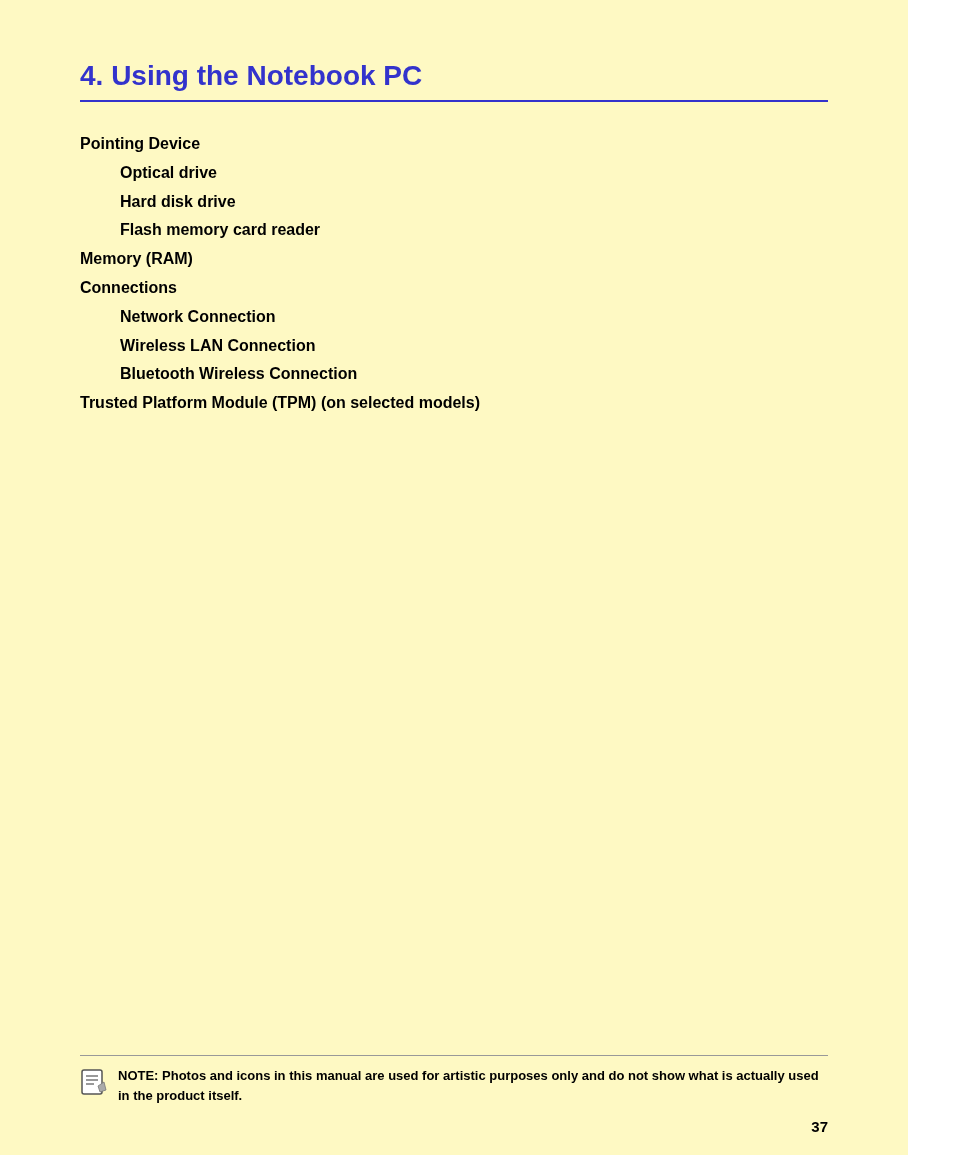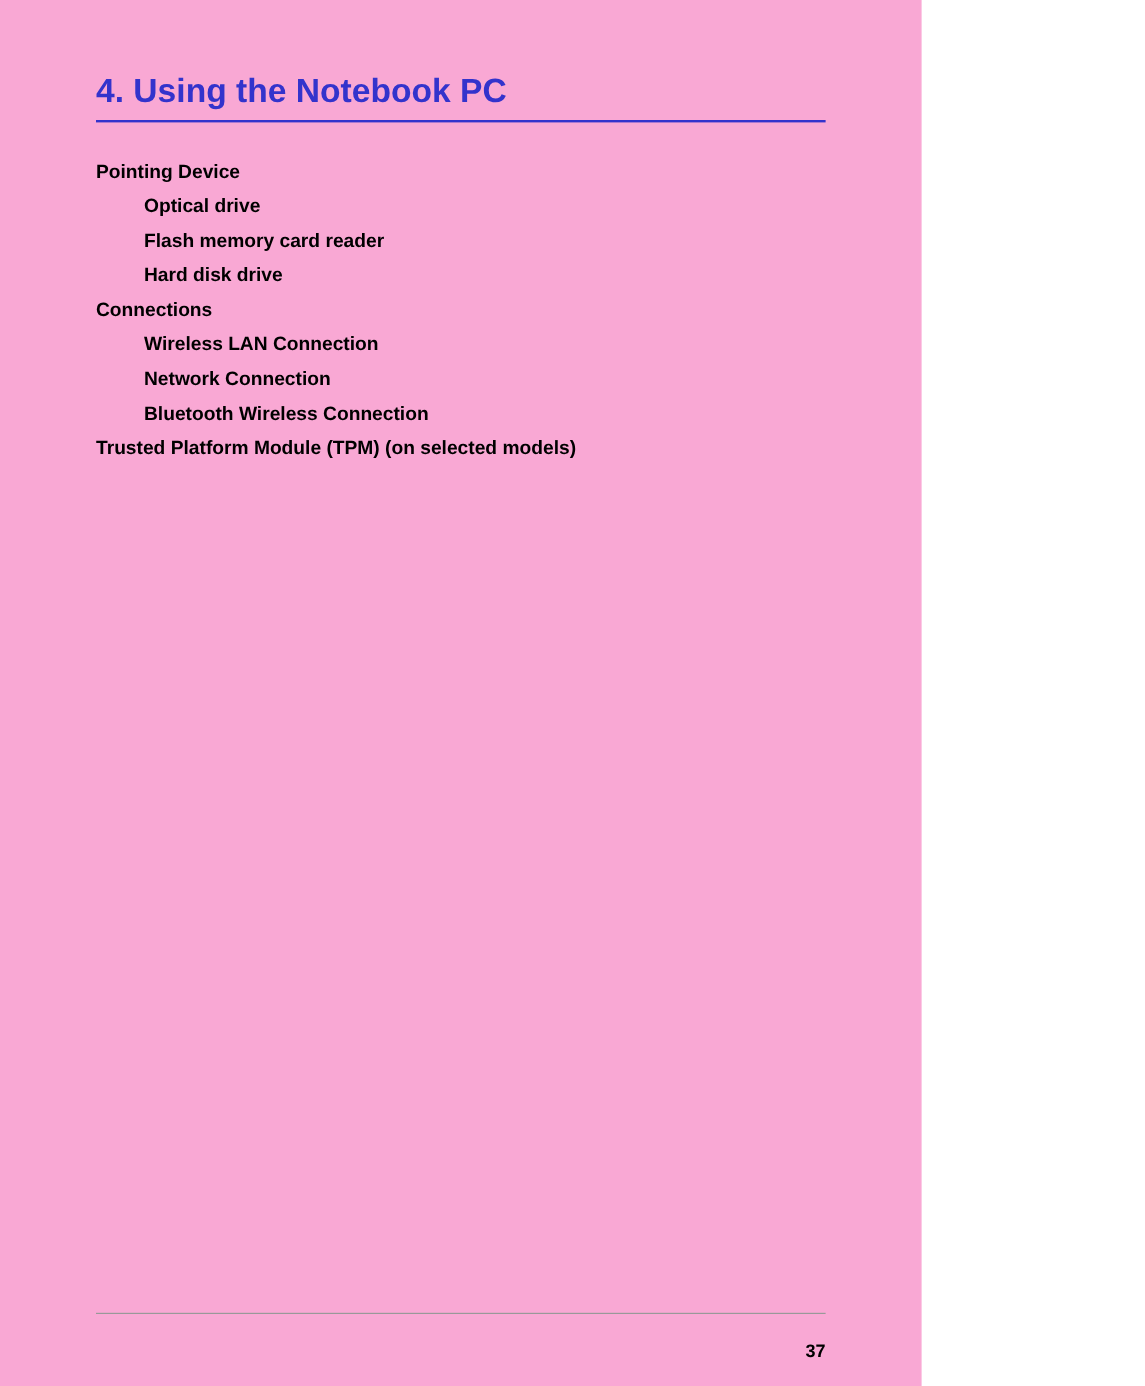--- a/index.html
+++ b/index.html
@@ -10,23 +10,23 @@
 
     body {
       width: 954px;
       min-height: 1155px;
       background: #ffffff;
       font-family: Arial, Helvetica, sans-serif;
       position: relative;
     }
 
     .page {
-      width: 768px;
+      width: 908px;
       min-height: 1155px;
-      background: #f9a8d4;
+      background: #fef9c3;
       padding: 60px 80px 60px 80px;
       position: relative;
     }
 
     .chapter-title {
       color: #3333cc;
       font-size: 28px;
       font-weight: bold;
       margin-bottom: 8px;
     }
@@ -106,28 +106,41 @@
 
 <div class="page">
 
   <h1 class="chapter-title">4. Using the Notebook PC</h1>
 
   <hr class="title-underline">
 
   <ul class="toc-list">
     <li class="toc-item">Pointing Device</li>
     <li class="toc-item-indented">Optical drive</li>
+    <li class="toc-item-indented">Hard disk drive</li>
     <li class="toc-item-indented">Flash memory card reader</li>
-    <li class="toc-item-indented">Hard disk drive</li>
+    <li class="toc-item">Memory (RAM)</li>
     <li class="toc-item">Connections</li>
+    <li class="toc-item-indented">Network Connection</li>
     <li class="toc-item-indented">Wireless LAN Connection</li>
-    <li class="toc-item-indented">Network Connection</li>
     <li class="toc-item-indented">Bluetooth Wireless Connection</li>
     <li class="toc-item">Trusted Platform Module (TPM) (on selected models)</li>
   </ul>
 
   <div class="footer-section">
     <hr class="footer-rule">
+    <div class="footer-note">
+      <div class="note-icon">
+        <svg width="28" height="28" viewBox="0 0 28 28" xmlns="http://www.w3.org/2000/svg">
+          <rect x="2" y="2" width="20" height="24" rx="2" ry="2" fill="white" stroke="#555" stroke-width="1.5"></rect>
+          <line x1="6" y1="8" x2="18" y2="8" stroke="#555" stroke-width="1.2"></line>
+          <line x1="6" y1="12" x2="18" y2="12" stroke="#555" stroke-width="1.2"></line>
+          <line x1="6" y1="16" x2="14" y2="16" stroke="#555" stroke-width="1.2"></line>
+          <polygon points="18,18 24,14 26,22 20,24" fill="#aaa" stroke="#777" stroke-width="0.8"></polygon>
+        </svg>
+      </div>
+      <p class="note-text">NOTE: Photos and icons in this manual are used for artistic purposes only and do not show what is actually used in the product itself.</p>
+    </div>
   </div>
 
   <div class="page-number-area">37</div>
 
 </div>
 
 </body></html>

